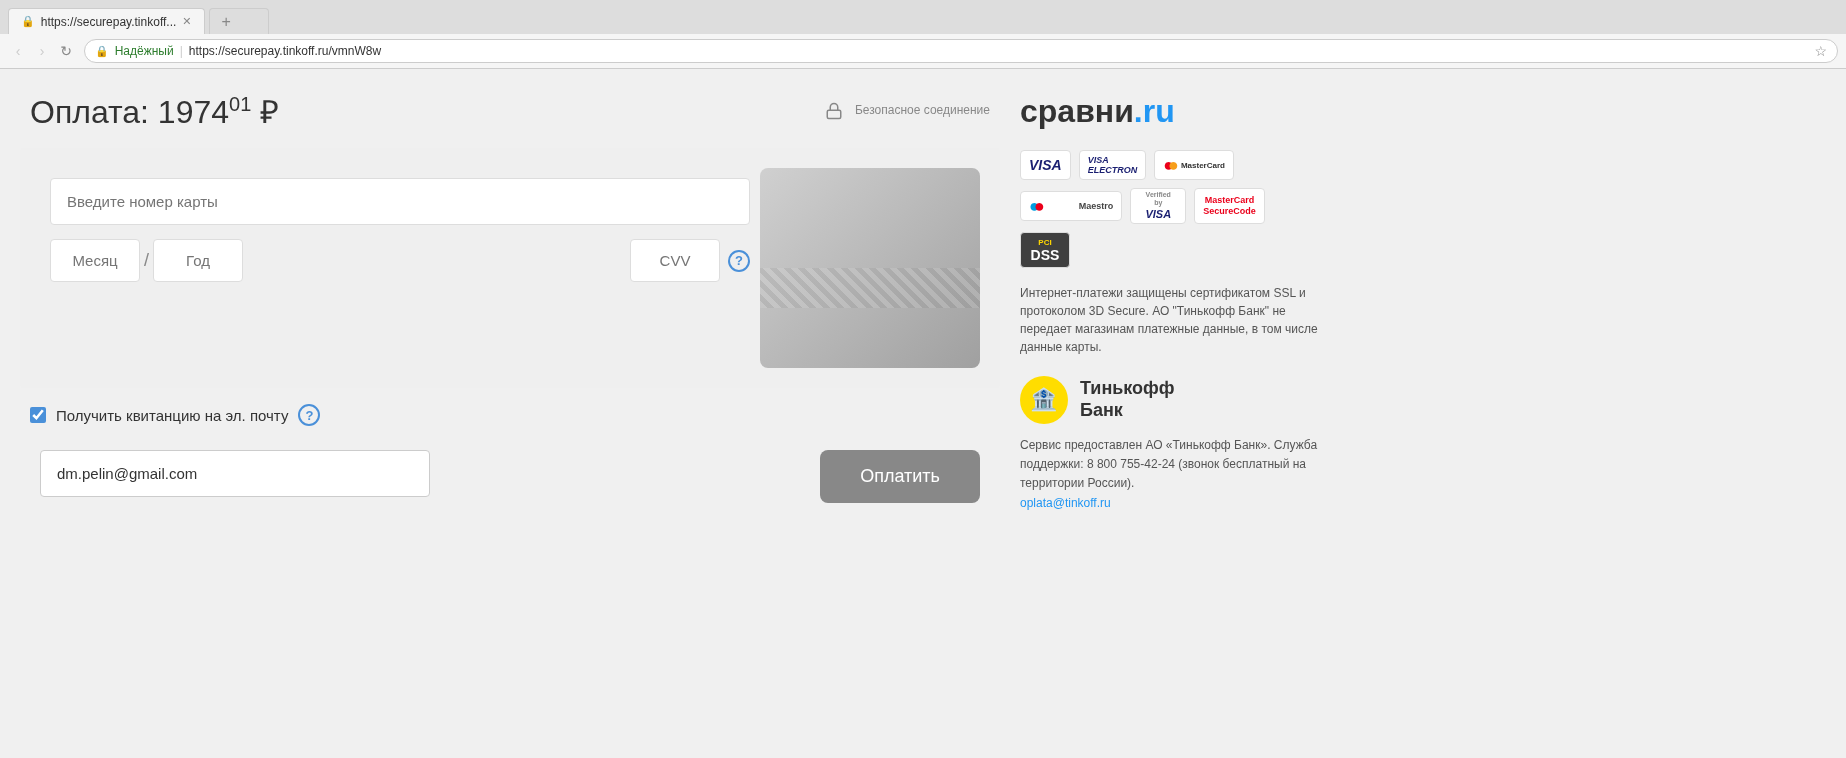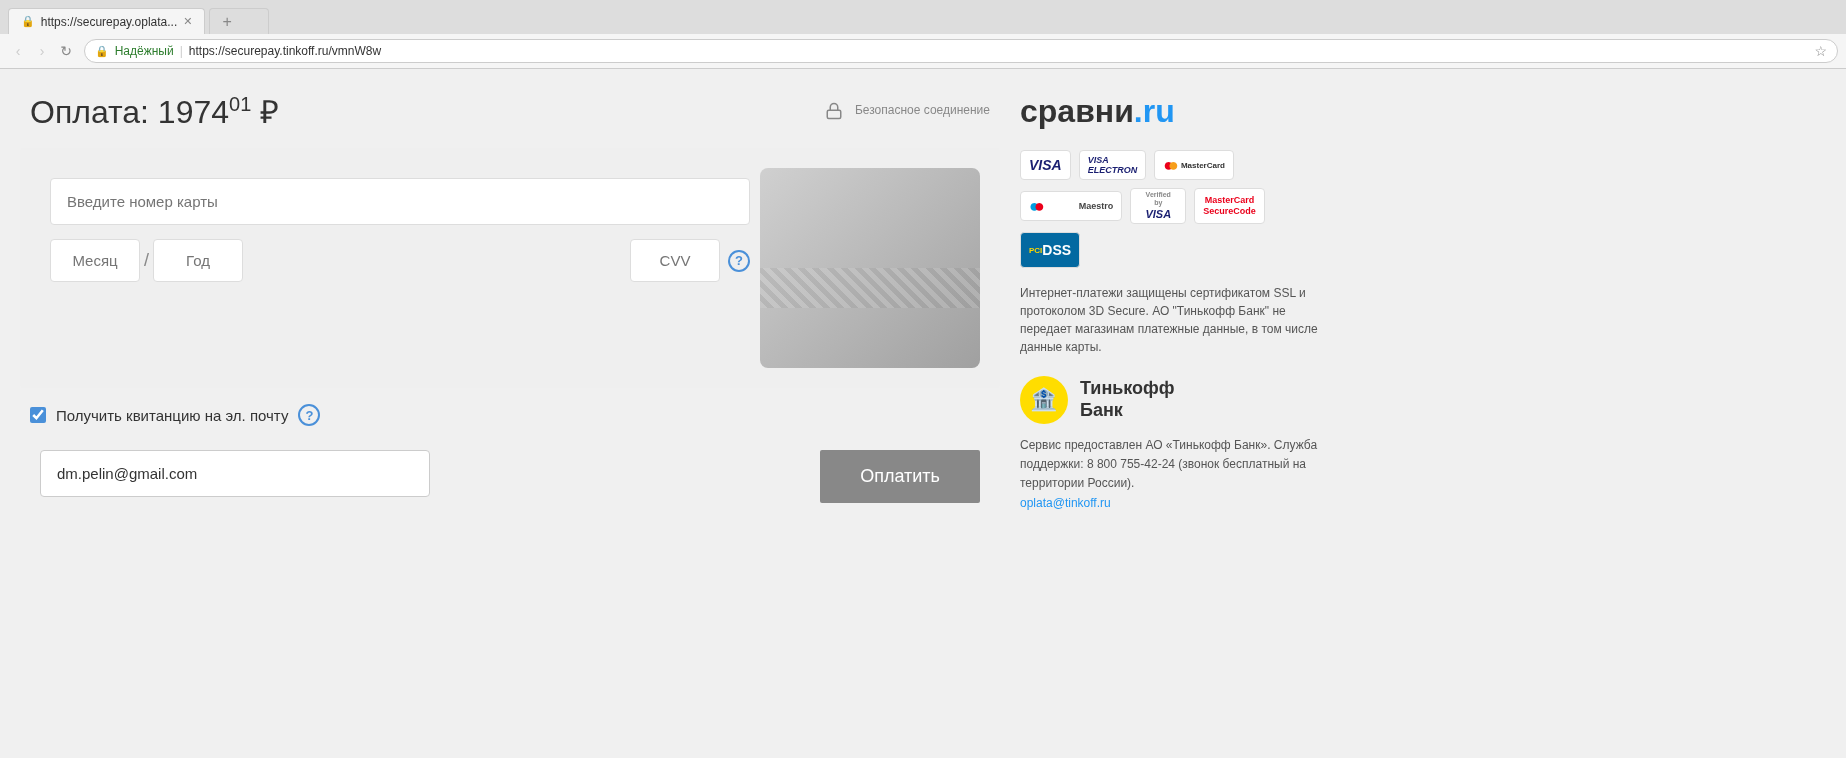--- a/index.html
+++ b/index.html
@@ -304,21 +304,21 @@
       color: #333;
       background: white;
       outline: none;
     }
 
     
     .pay-button {
       background: #888;
       color: white;
       border: none;
-      border-radius: 2px;
+      border-radius: 8px;
       padding: 16px 40px;
       font-size: 18px;
       cursor: pointer;
       white-space: nowrap;
     }
 
     
     .right-panel {
       width: 300px;
       flex-shrink: 0;
@@ -429,21 +429,21 @@
       align-items: center;
     }
   </style>
 </head>
 <body>
 
 <div class="browser-chrome">
   <div class="tab-bar">
     <div class="tab">
       <span style="font-size:11px;">🔒</span>
-      <span>https://securepay.oplata...</span>
+      <span>https://securepay.tinkoff...</span>
       <span class="tab-close">✕</span>
     </div>
     <div class="tab-empty">
       <span style="font-size:16px; color:#888;">+</span>
     </div>
   </div>
   <div class="address-bar">
     <div class="nav-buttons">
       <div class="nav-btn disabled">‹</div>
       <div class="nav-btn disabled">›</div>
@@ -543,21 +543,21 @@
       </div>
       <div class="payment-badge verified-visa" style="flex-direction:column; font-size:8px; line-height:1.2; height:36px; min-width:56px;">
         <span style="color:#888; font-size:7px;">Verified</span>
         <span style="color:#888; font-size:7px;">by</span>
         <span style="color:#1a1f71; font-size:11px; font-style:italic; font-weight:bold;">VISA</span>
       </div>
       <div class="payment-badge mastercard-secure" style="flex-direction:column; font-size:8px; line-height:1.2; height:36px; min-width:70px;">
         <span style="color:#eb001b; font-size:9px; font-weight:bold;">MasterCard</span>
         <span style="color:#eb001b; font-size:9px; font-weight:bold;">SecureCode</span>
       </div>
-      <div class="payment-badge pci-dss" style="flex-direction:row; font-size:8px; height:36px; min-width:50px; background:#0369a1; color:white;">
+      <div class="payment-badge pci-dss" style="flex-direction:column; font-size:8px; height:36px; min-width:50px; background:#404040; color:white;">
         <span style="color:#ffd700; font-size:8px; font-weight:bold;">PCI</span>
         <span style="color:white; font-size:14px; font-weight:bold;">DSS</span>
       </div>
     </div>
 
     <p class="security-text">Интернет-платежи защищены сертификатом SSL и протоколом 3D Secure. АО "Тинькофф Банк" не передает магазинам платежные данные, в том числе данные карты.</p>
 
     <div class="tinkoff-section">
       <div class="tinkoff-logo">
         <span style="font-size:22px;">🏦</span>

